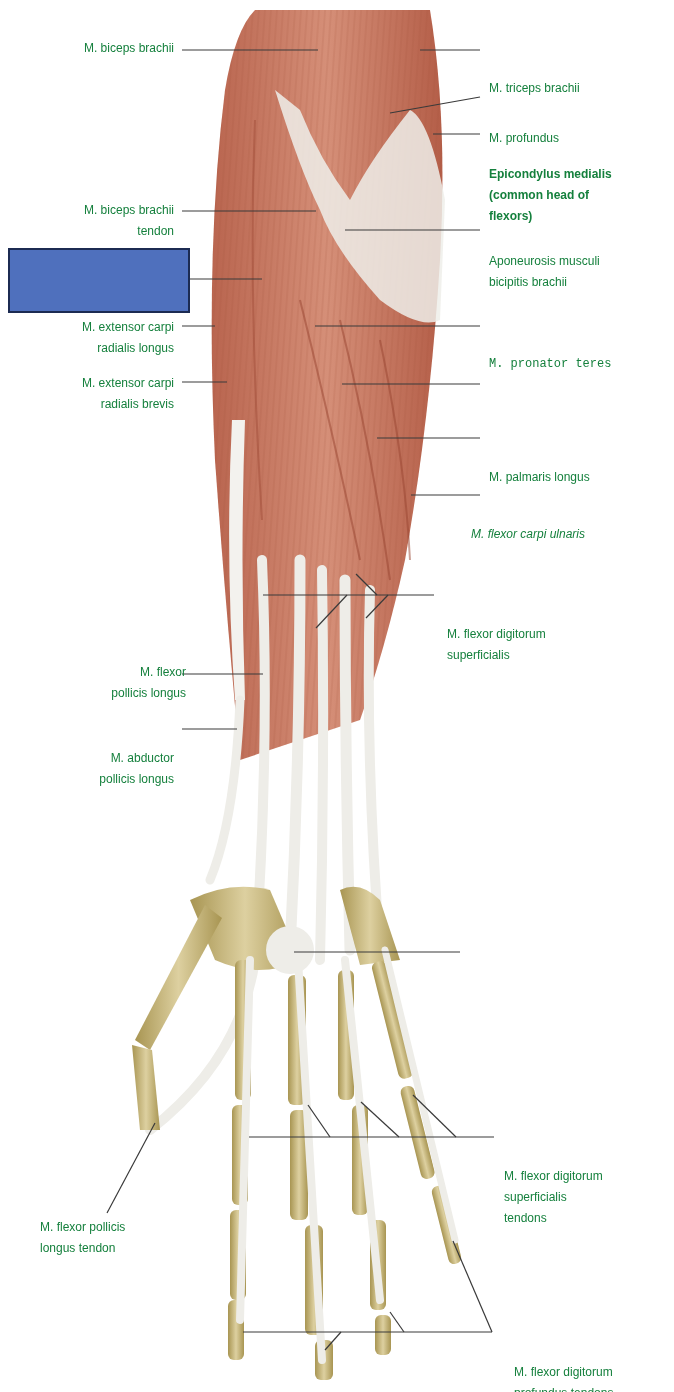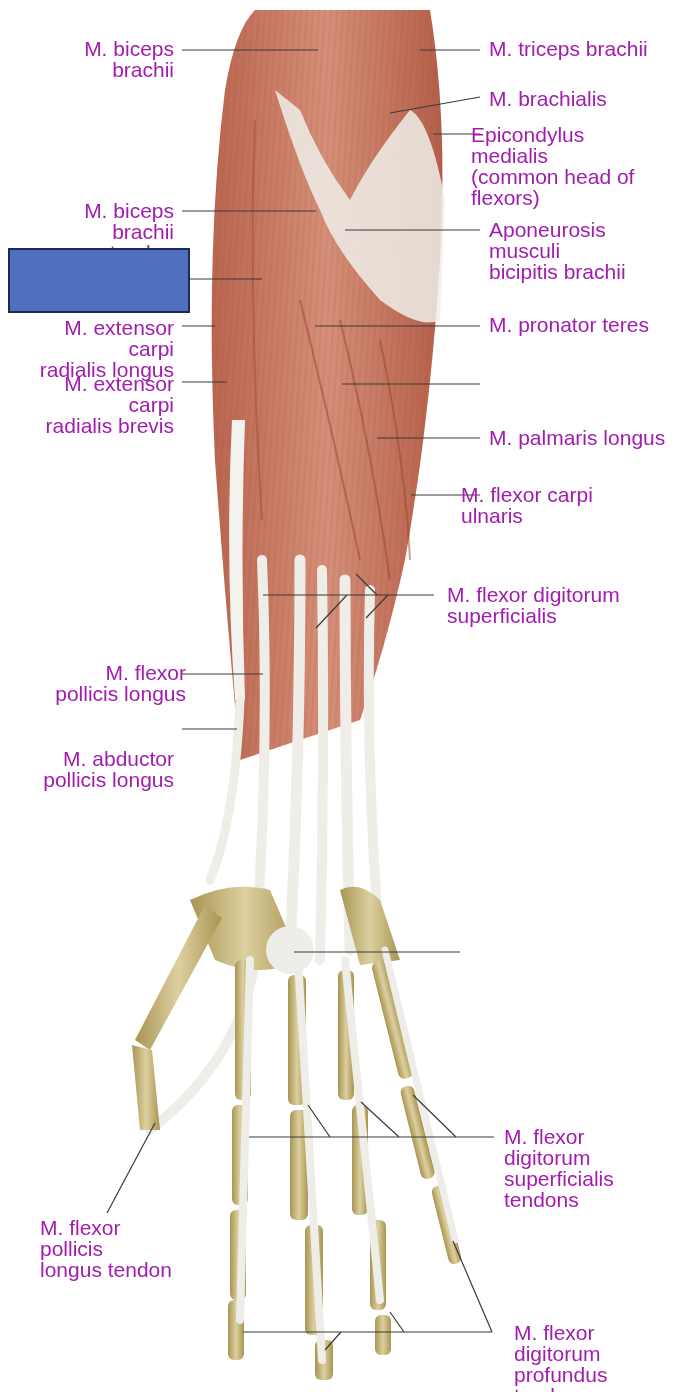--- a/index.html
+++ b/index.html
@@ -1,21 +1,21 @@
 <!DOCTYPE html>
 <html><head>
 <meta charset="utf-8">
 <style>
   html,body{margin:0;padding:0;background:#ffffff;}
   body{width:674px;height:1392px;position:relative;overflow:hidden;font-family:"Liberation Sans","DejaVu Sans",sans-serif;}
   #stage{position:absolute;left:0;top:0;width:674px;height:1392px;}
   svg#art{position:absolute;left:0;top:0;}
-  .lbl{position:absolute;font-size:21px;line-height:21px;color:#a21caf;white-space:pre-line;}
+  .lbl{position:absolute;font-size:12px;line-height:21px;color:#15803d;white-space:pre-line;}
   .lbl.r{text-align:right;}
-  .lbl.l{text-align:left;}
+  .lbl.l{text-align:left;margin-top:40px;}
   .mask{position:absolute;left:8px;top:248px;width:182px;height:65px;background:#4f70bd;border:2px solid #1c2b52;box-sizing:border-box;}
 </style>
 </head>
 <body>
 
 <div id="stage">
   <svg id="art" width="674" height="1392" viewBox="0 0 674 1392">
     <defs>
       <linearGradient id="mus" x1="0" x2="1" y1="0" y2="0">
         <stop offset="0" stop-color="#b9654f"></stop>
@@ -130,29 +130,29 @@
   <div class="lbl r" style="left:20px;top:373px;width:154px;">M. extensor carpi
 radialis brevis</div>
   <div class="lbl r" style="left:32px;top:662px;width:154px;">M. flexor
 pollicis longus</div>
   <div class="lbl r" style="left:20px;top:718px;width:154px;margin-top:30px;">M. abductor
 pollicis longus</div>
   <div class="lbl" style="left:40px;top:1217px;width:140px;text-align:left;">M. flexor pollicis
 longus tendon</div>
 
   <div class="lbl l" style="left:489px;top:38px;width:180px;">M. triceps brachii</div>
-  <div class="lbl l" style="left:489px;top:88px;width:180px;">M. brachialis</div>
-  <div class="lbl l" style="left:471px;top:124px;width:180px;">Epicondylus medialis
+  <div class="lbl l" style="left:489px;top:88px;width:180px;">M. profundus</div>
+  <div class="lbl l" style="left:489px;top:124px;width:180px;font-weight:bold;">Epicondylus medialis
 (common head of
 flexors)</div>
-  <div class="lbl l" style="left:489px;top:219px;width:180px;">Aponeurosis musculi
+  <div class="lbl l" style="left:489px;top:211px;width:180px;">Aponeurosis musculi
 bicipitis brachii</div>
-  <div class="lbl l" style="left:489px;top:314px;width:180px;">M. pronator teres</div>
+  <div class="lbl l" style="left:489px;top:314px;width:180px;font-family:Liberation Mono, monospace;">M. pronator teres</div>
   <div class="lbl l" style="left:489px;top:427px;width:180px;">M. palmaris longus</div>
-  <div class="lbl l" style="left:461px;top:484px;width:180px;">M. flexor carpi ulnaris</div>
+  <div class="lbl l" style="left:471px;top:484px;width:180px;font-style:italic;">M. flexor carpi ulnaris</div>
   <div class="lbl l" style="left:447px;top:584px;width:200px;">M. flexor digitorum
 superficialis</div>
   <div class="lbl l" style="left:504px;top:1126px;width:170px;">M. flexor digitorum
 superficialis
 tendons</div>
   <div class="lbl l" style="left:514px;top:1322px;width:160px;">M. flexor digitorum
 profundus tendons</div>
 </div>
 
 </body></html>

